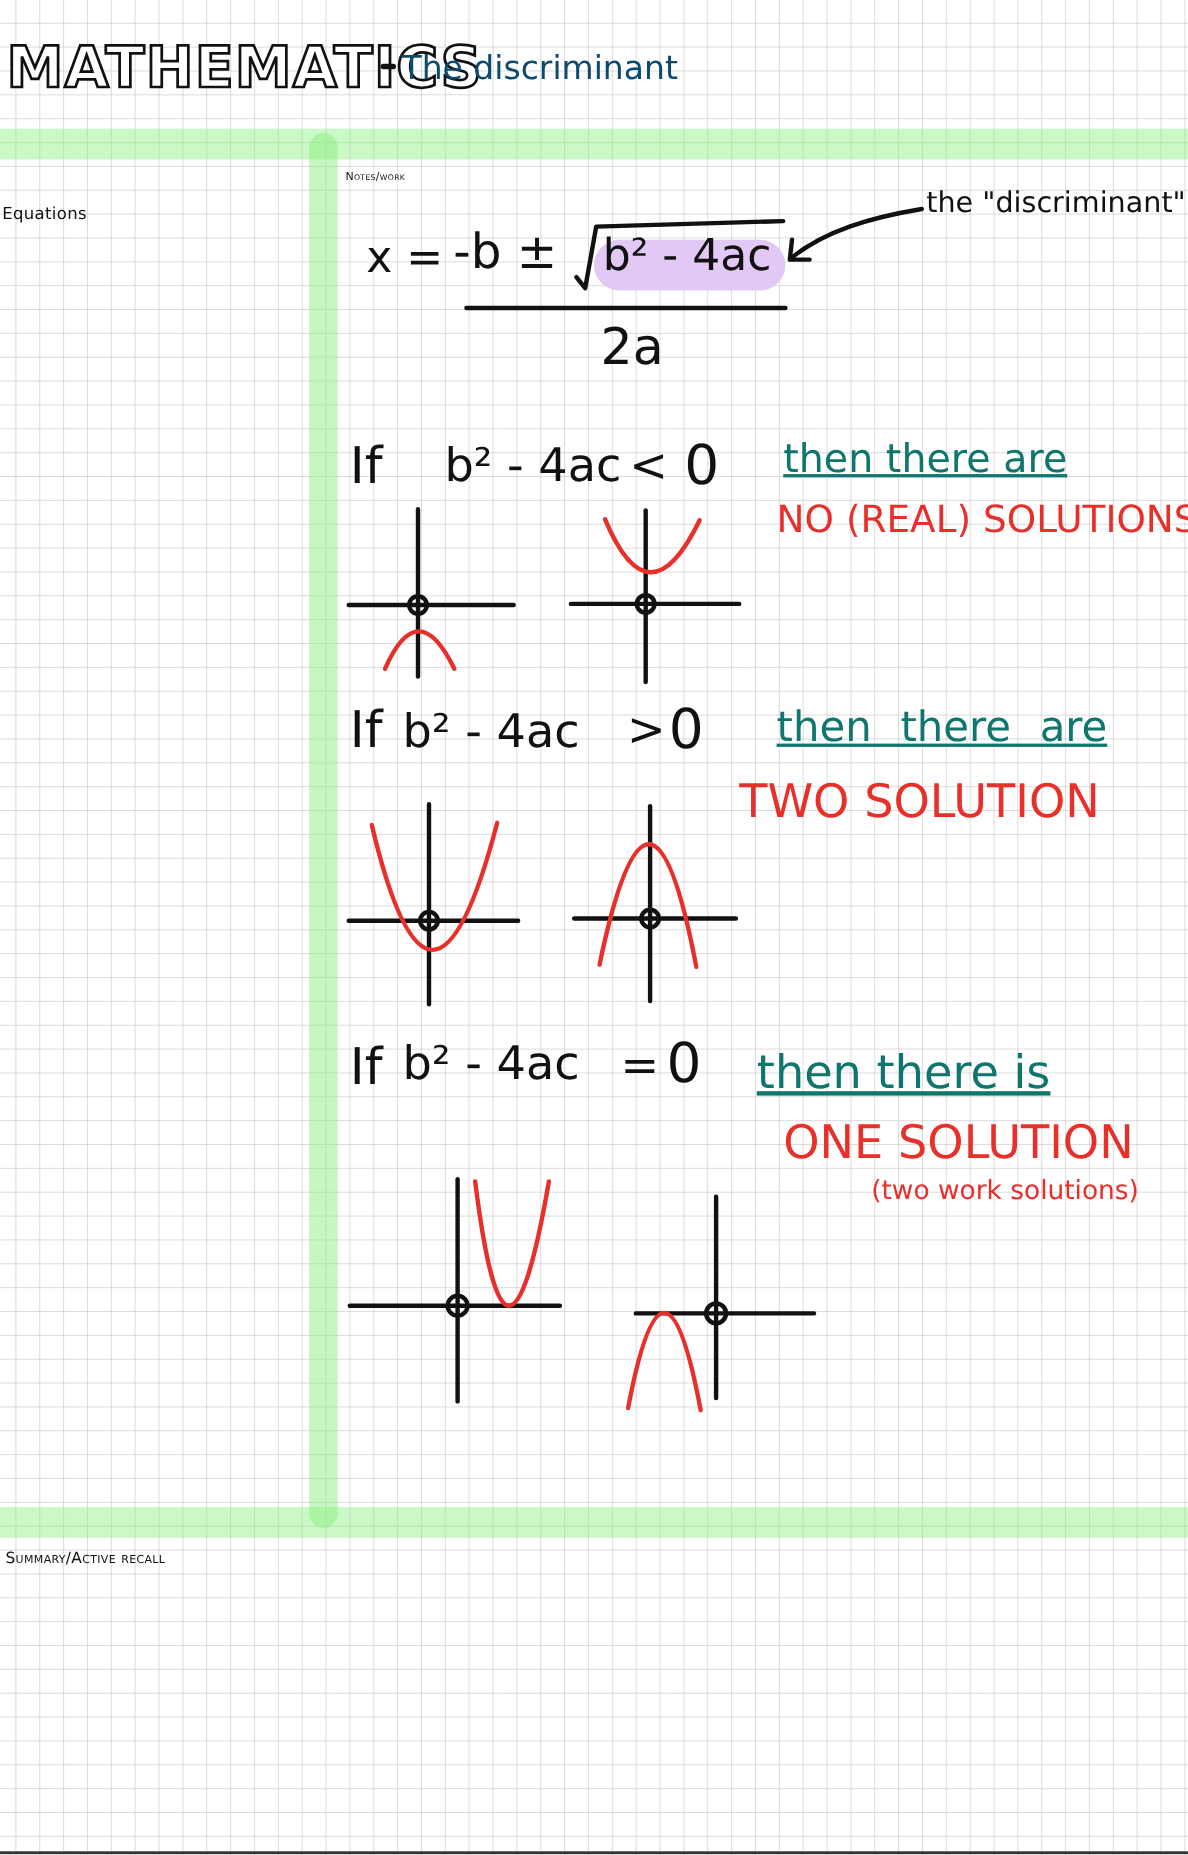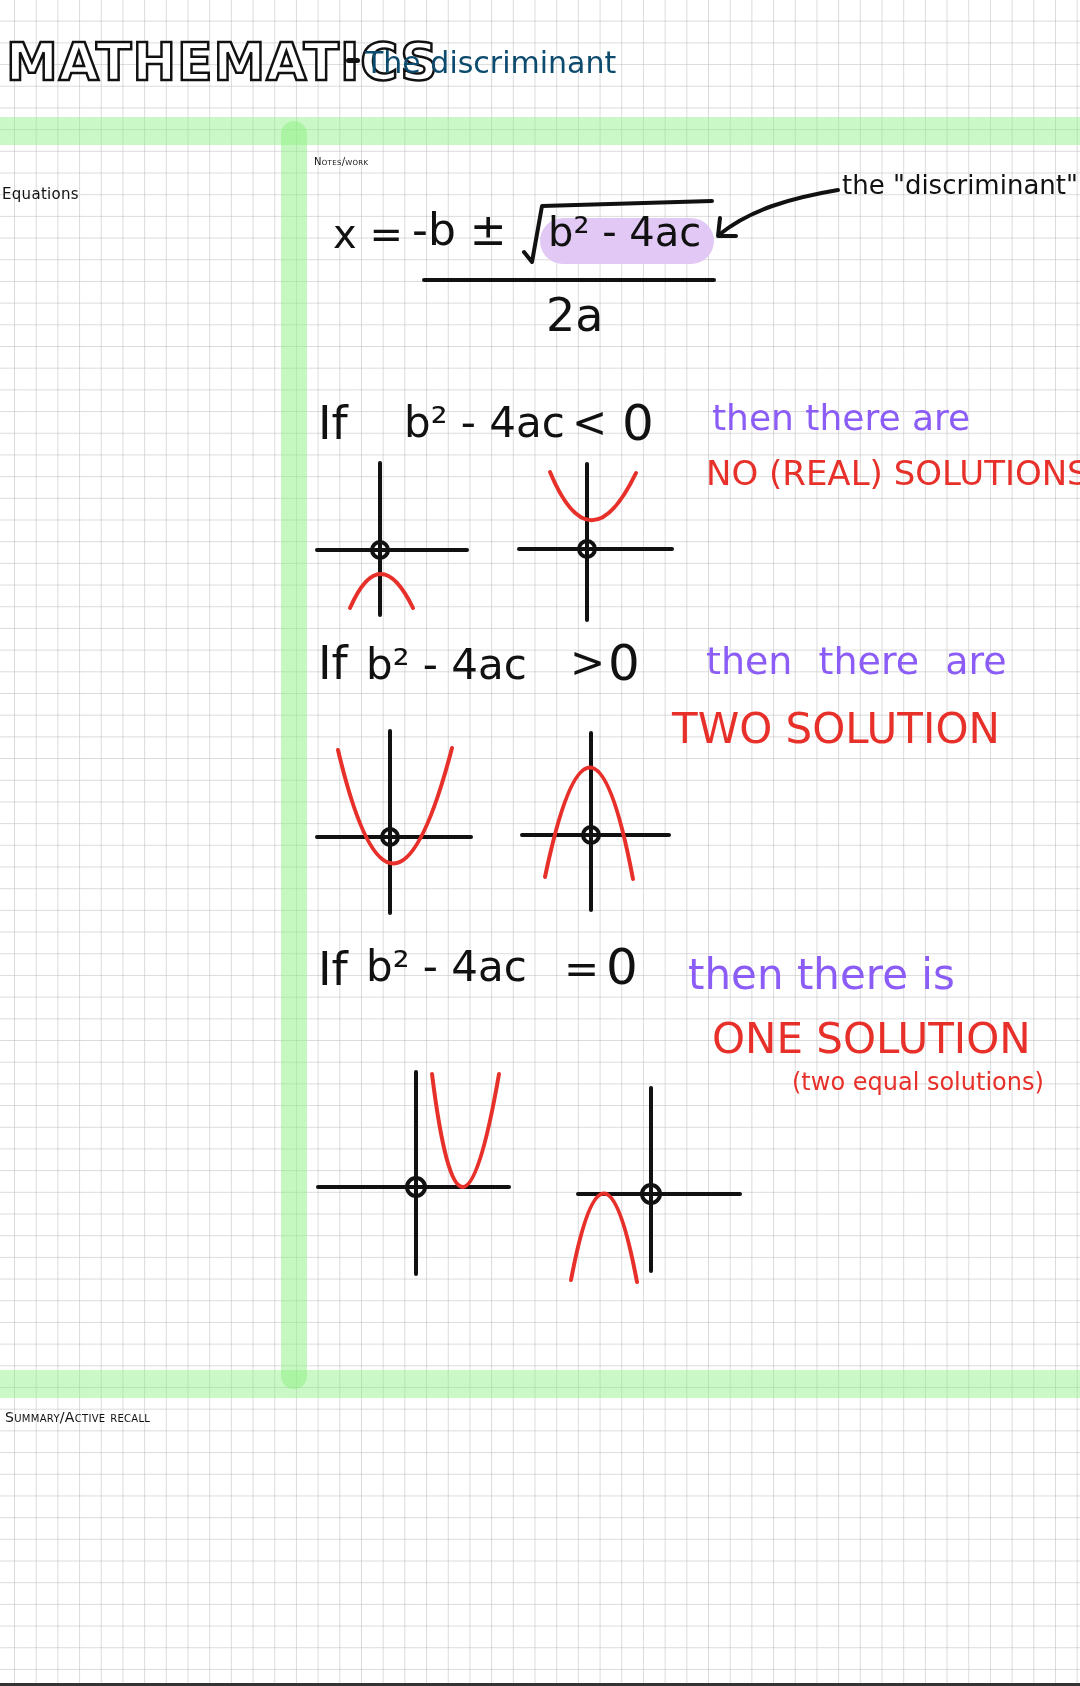--- a/index.html
+++ b/index.html
@@ -49,21 +49,21 @@
       position: absolute;
       font-family: "DejaVu Sans", sans-serif;
       color: #111; font-size: 14px; letter-spacing: 0.3px;
     }
     .smallcaps { font-variant: small-caps; }
     .hand {
       position: absolute;
       font-family: "DejaVu Sans", sans-serif;
       color: #111; line-height: 1; white-space: nowrap;
     }
-    .blue { color: #8b5cf6; }
+    .blue { color: #0f766e; text-decoration: underline; }
     .red { color: #e8302a; }
     svg.sketch { position: absolute; left: 0; top: 0; }
   </style>
 </head>
 <body>
 
 <div class="band-h" style="top:117px;"></div>
 <div class="band-h" style="top:1370px;"></div>
 <div class="band-v" style="left:281px; top:121px; height:1268px;"></div>
 
@@ -102,21 +102,21 @@
   <div class="hand red" style="left:672px; top:708px; font-size:42px;">TWO SOLUTION</div>
 </div>
 
 <div>
   <div class="hand" style="left:318px; top:946px; font-size:46px;">If</div>
   <div class="hand" style="left:366px; top:946px; font-size:42px;">b² - 4ac</div>
   <div class="hand" style="left:564px; top:948px; font-size:42px;">=</div>
   <div class="hand" style="left:606px; top:942px; font-size:50px;">0</div>
   <div class="hand blue" style="left:688px; top:954px; font-size:42px;">then there is</div>
   <div class="hand red" style="left:668px; top:1018px; font-size:42px;margin-left:44px;">ONE SOLUTION</div>
-  <div class="hand red" style="left:792px; top:1070px; font-size:24px;">(two equal solutions)</div>
+  <div class="hand red" style="left:792px; top:1070px; font-size:24px;">(two work solutions)</div>
 </div>
 
 <svg class="sketch" width="1080" height="1686" viewBox="0 0 1080 1686">
   <g fill="none" stroke-linecap="round" stroke-linejoin="round">
 
     <path d="M 524 252 L 532 262 L 542 206 L 712 201" stroke="#111" stroke-width="4"></path>
 
     <path d="M 424 280 L 714 280" stroke="#111" stroke-width="4"></path>
 
     <path d="M 838 190 C 790 198, 750 210, 720 234" stroke="#111" stroke-width="4"></path>

